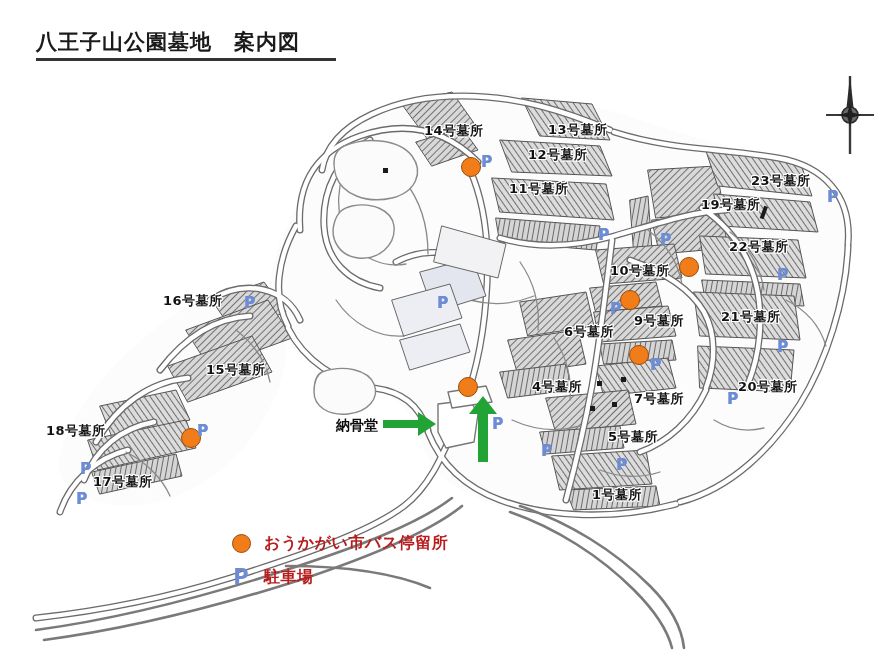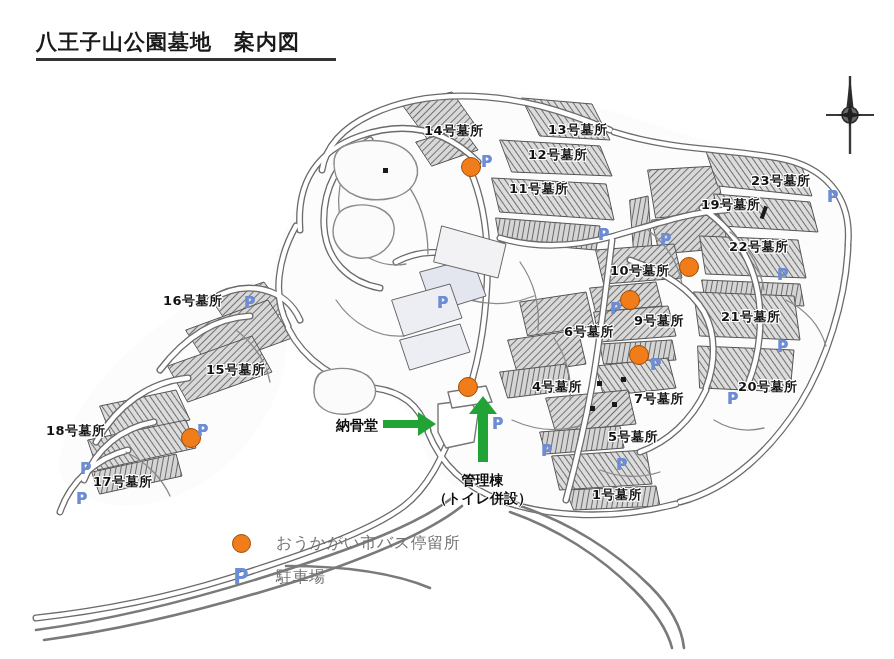--- a/index.html
+++ b/index.html
@@ -113,24 +113,24 @@
     border: 1.5px solid #9c4b07;
     box-sizing: border-box;
   }
   .legend-p {
     font-size: 21px;
     font-weight: bold;
     color: #6c8cd5;
     line-height: 1;
   }
   .legend-text {
-    margin-left: 22px;
+    margin-left: 10px;
     font-size: 16px;
-    font-weight: normal;
-    color: #737373;
+    font-weight: bold;
+    color: #b91c1c;
     white-space: nowrap;
     letter-spacing: 0.5px;
   }
 </style>
 </head>
 <body>
 
 <div id="page">
 
   <svg id="map-canvas" viewBox="0 0 894 659" xmlns="http://www.w3.org/2000/svg">
@@ -419,24 +419,20 @@
   <div class="parking-marker" style="left:650px;top:358px;">P</div>
   <div class="parking-marker" style="left:727px;top:392px;">P</div>
   <div class="parking-marker" style="left:492px;top:417px;">P</div>
   <div class="parking-marker" style="left:197px;top:424px;">P</div>
   <div class="parking-marker" style="left:541px;top:444px;">P</div>
   <div class="parking-marker" style="left:80px;top:462px;">P</div>
   <div class="parking-marker" style="left:616px;top:458px;">P</div>
   <div class="parking-marker" style="left:76px;top:492px;">P</div>
 
   <div class="callout-label" style="left:336px;top:417px;">納骨堂</div>
-  <div class="callout-label" style="left:433px;top:472px;">
-    <div>管理棟</div>
-    <div>（トイレ併設）</div>
-  </div>
 
   <div id="legend">
     <div class="legend-row">
       <span class="legend-swatch">
           <span class="legend-dot"></span>
         </span>
       <span class="legend-text">おうかがい市バス停留所</span>
     </div>
     <div class="legend-row">
       <span class="legend-swatch">

